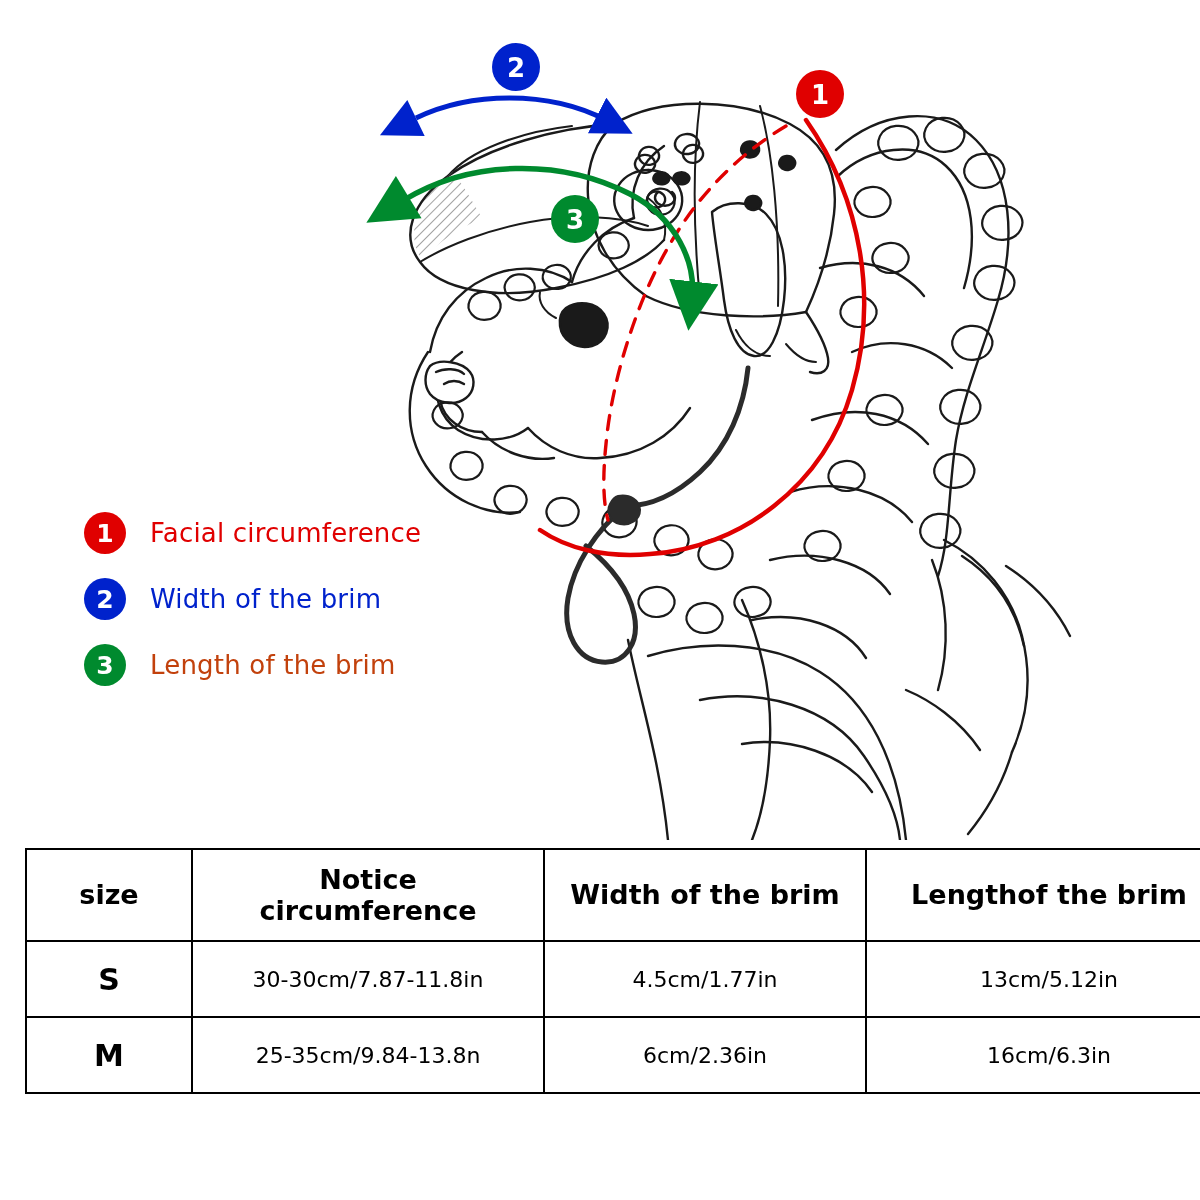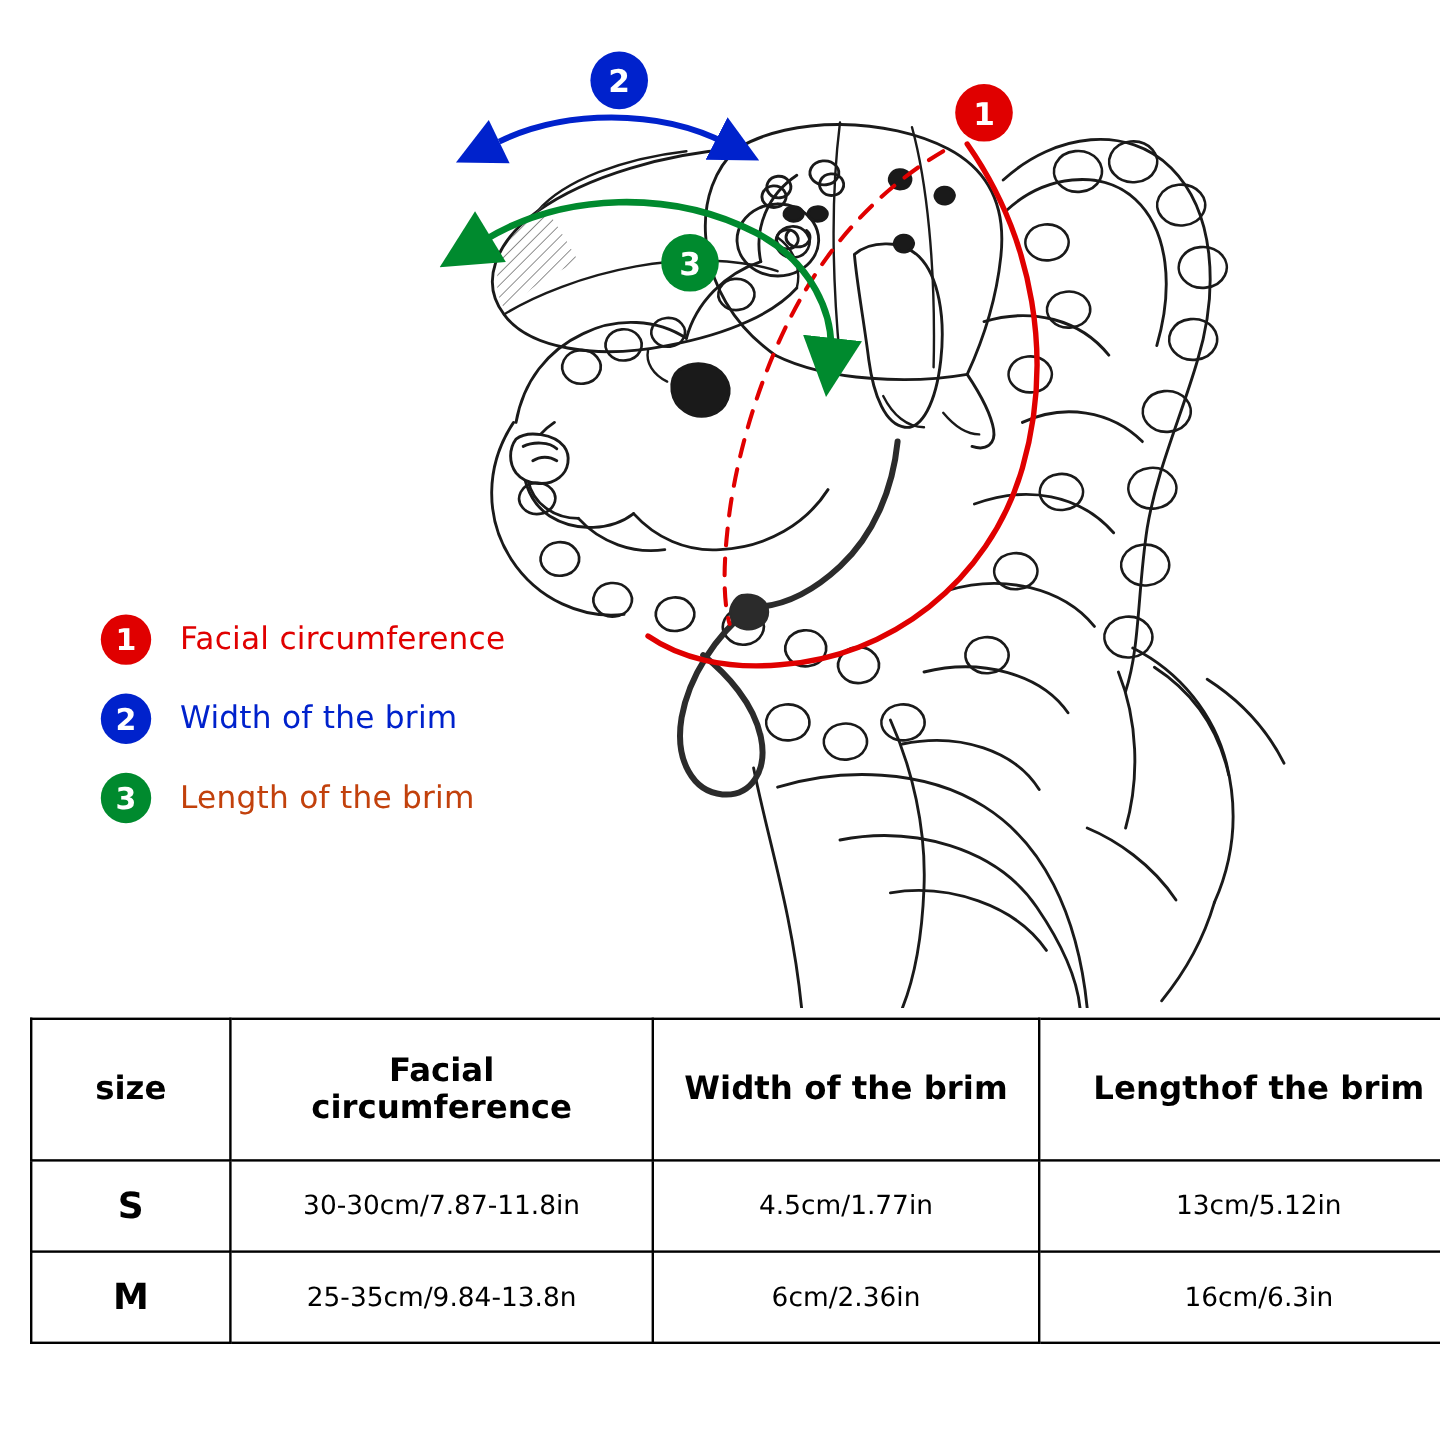--- a/index.html
+++ b/index.html
@@ -76,21 +76,21 @@
     border: 2px solid #000000;
     text-align: center;
     vertical-align: middle;
     color: #000000;
   }
   .size-table th {
     height: 88px;
     font-size: 27px;
     font-weight: bold;
     line-height: 1.15;
-    padding: 14px 6px;
+    padding: 1px 6px;
   }
   .size-table td {
     height: 70px;
     font-size: 22px;
     padding: 2px 6px;
   }
   .size-table td.size-cell {
     font-size: 30px;
     font-weight: bold;
   }
@@ -296,21 +296,21 @@
       <div class="legend-label" style="color:#c2410c">Length of the brim</div>
     </div>
 
   </div>
 
   <table class="size-table">
     <thead>
       <tr>
         <th class="col-size">size</th>
         <th class="col-fc">
-          <div>Facial</div>
+          <div>Notice</div>
           <div>circumference</div>
         </th>
         <th class="col-width">Width of the brim</th>
         <th class="col-length">Lengthof the brim</th>
       </tr>
     </thead>
     <tbody>
       <tr>
         <td class="size-cell">S</td>
         <td>30-30cm/7.87-11.8in</td>

